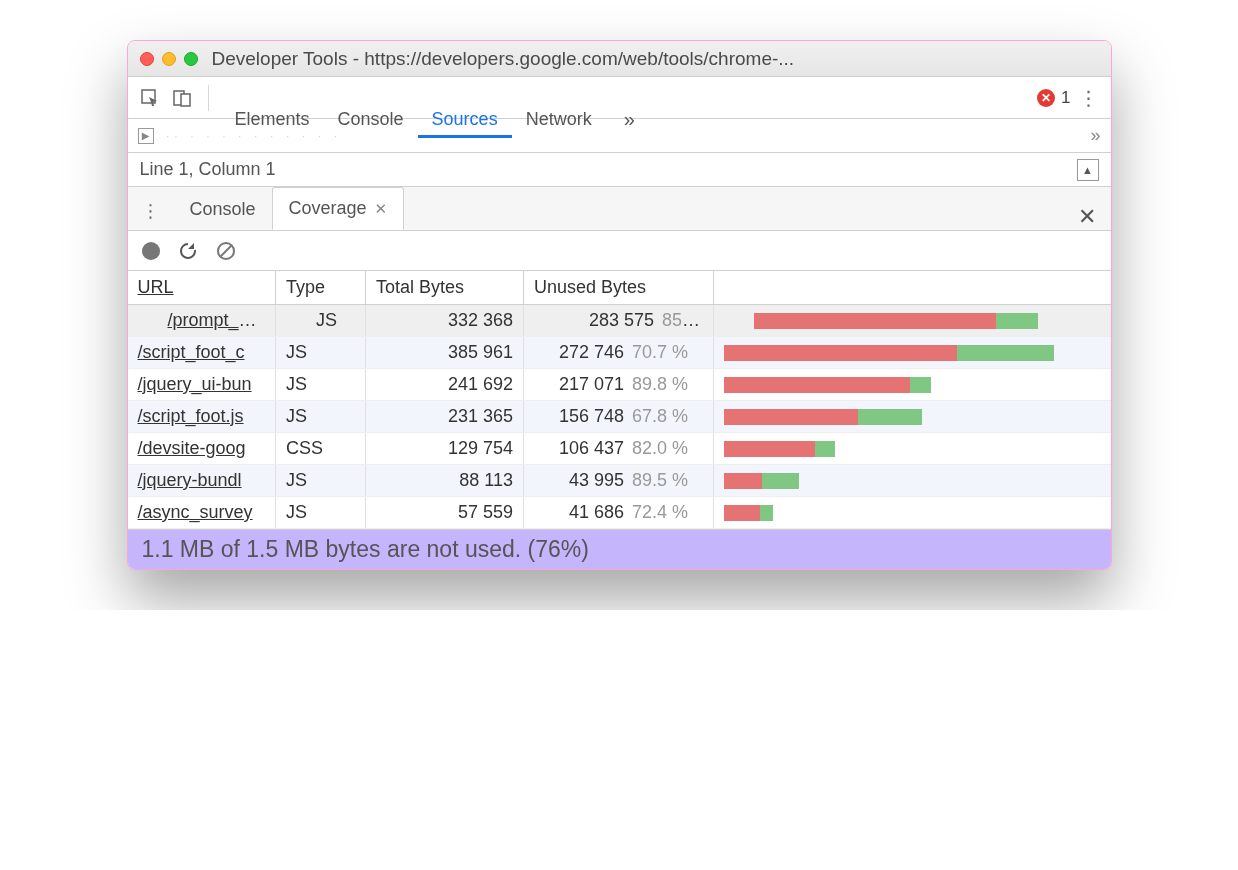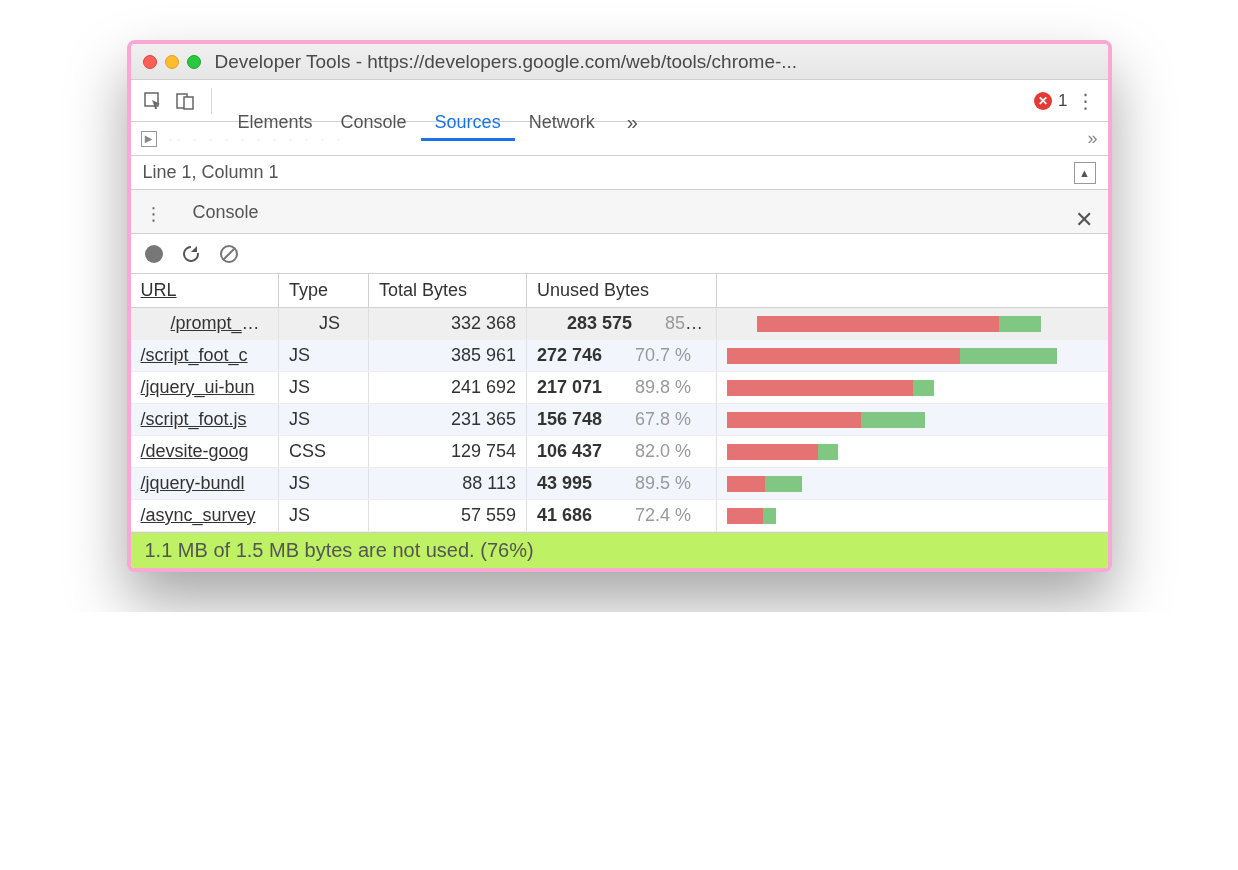--- a/index.html
+++ b/index.html
@@ -6,21 +6,21 @@
   body {
     font-family: -apple-system, BlinkMacSystemFont, "Helvetica Neue", Arial, sans-serif;
     background: #fff;
     padding: 40px;
   }
   .window {
     width: 985px;
     margin: 0 auto;
     border-radius: 8px;
     overflow: hidden;
-    border: 4px solid #f9a8d4;
+    border: 1px solid #f9a8d4;
     box-shadow: 0 30px 60px rgba(0,0,0,0.35);
     background: #fff;
   }
   
   .titlebar {
     height: 36px;
     background: linear-gradient(#f0f0f0,#e6e6e6);
     display: flex;
     align-items: center;
     padding: 0 12px;
@@ -93,29 +93,29 @@
     font-size:18px; padding:5px 10px; border-bottom:1px solid #eee; border-right:1px solid #e0e0e0;
     white-space:nowrap; overflow:hidden; text-overflow:ellipsis; color:#333;
   }
   .cov-table tr.selected td { background:#efefef;padding-left:40px; }
   .cov-table tr.alt td { background:#f2f6fc; }
   .col-url { width:148px;text-decoration:underline; }
   .col-type { width:90px; }
   .col-total { width:158px; text-align:right; }
   .col-unused { width:190px; }
   .col-bar {  }
-  .num { text-align:left; font-variant-numeric: tabular-nums; display:inline-block; min-width:90px;font-weight:bold; }
+  .num { text-align:right; font-variant-numeric: tabular-nums; display:inline-block; min-width:90px; }
   .pct { color:#999; margin-left:8px; }
   .bar-wrap { display:flex; align-items:center; height:20px; }
   .bar { height:16px; display:flex; }
   .bar .unused { background:#e57373; }
   .bar .used { background:#81c784; }
 
   .footer {
-    padding:6px 14px; font-size:20px; color:#555; border-top:1px solid #d0d0d0; background:#bef264;
+    padding:6px 14px; font-size:23px; color:#555; border-top:1px solid #d0d0d0; background:#c4b5fd;
   }
 
   svg { display:block; }
 </style>
 </head>
 <body>
 
 <div class="window">
 
   <div class="titlebar">
@@ -164,20 +164,21 @@
 
   <div class="statusline">
     <span>Line 1, Column 1</span>
     <span class="collapse-box">▲</span>
   </div>
 
   <div class="drawer-tabs">
     <div class="dots">⋮</div>
     <div id="drawer-tabs-container" style="display:flex;align-items:flex-end;">
         <div class="drawer-tab">Console</div>
+        <div class="drawer-tab active">Coverage<span class="x">✕</span></div>
       </div>
     <div class="drawer-close">✕</div>
   </div>
 
   <div class="cov-toolbar">
     <span class="rec-dot"></span>
     <span class="reload-ic">
       <svg width="20" height="20" viewBox="0 0 20 20">
           <path d="M10 3 a7 7 0 1 0 6.9 6" fill="none" stroke="#555" stroke-width="2"></path>
           <path d="M16 2 L16 8 L10 8 Z" fill="#555"></path>

